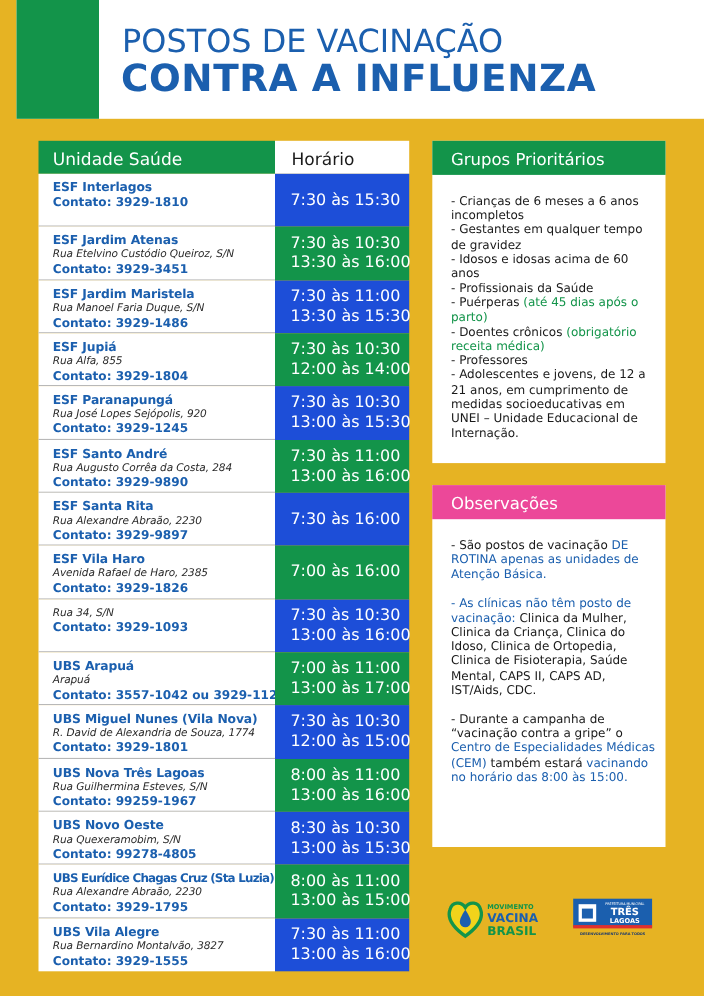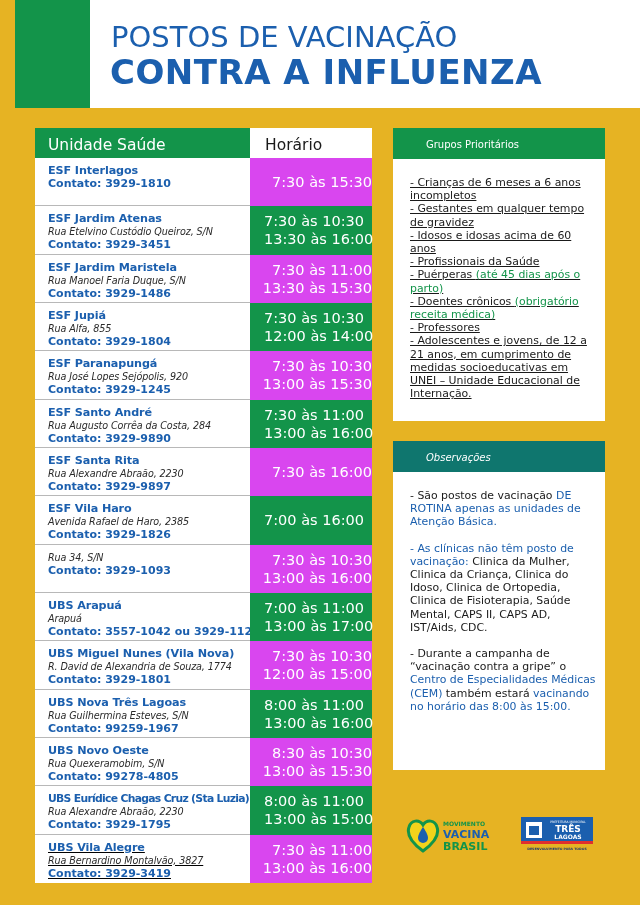--- a/index.html
+++ b/index.html
@@ -45,52 +45,52 @@
     width: 122px; background: #ffffff; color: #1a1a1a;
     font-size: 15.5px; padding-left: 15px; display: flex; align-items: center;
     padding-top: 4px;
   }
   .row { display: flex; height: 48.33px; }
   .cell-unit {
     width: 215px; background: #ffffff; padding: 6px 0 0 13px;
     border-bottom: 1.5px solid #b8b8b8;
     overflow: hidden;
   }
-  .row:last-child .cell-unit { border-bottom: none; text-decoration: underline; }
+  .row:last-child .cell-unit { border-bottom: none; }
   .u-name {
     font-size: 11.2px; font-weight: bold; color: #1b5fae; line-height: 13px;
     white-space: nowrap; letter-spacing: -0.1px;
   }
   .u-name.narrow { letter-spacing: -0.7px; font-size: 10.8px; }
   .u-addr {
     font-size: 9.6px; font-style: italic; color: #2a2a2a; line-height: 13px;
     white-space: nowrap; letter-spacing: -0.1px;
   }
   .u-contact {
     font-size: 11px; font-weight: bold; color: #1b5fae; line-height: 13px;
     white-space: nowrap;
   }
   .cell-hor {
     width: 122px; color: #ffffff; font-size: 14.5px; line-height: 18px;
     display: flex; flex-direction: column; justify-content: center;
     padding-left: 14px; white-space: nowrap;
   }
-  .cell-hor.blue { background: #d946ef; align-items: flex-end; }
+  .cell-hor.blue { background: #1d4ed8; }
   .cell-hor.green { background: #13944a; }
 
   
   .panel {
     position: absolute; left: 393px; width: 212px; background: #ffffff;
   }
   .panel-head {
-    height: 31px; color: #ffffff; font-size: 10px;
-    display: flex; align-items: center; padding-left: 33px; padding-top: 2px;
+    height: 31px; color: #ffffff; font-size: 15px;
+    display: flex; align-items: center; padding-left: 17px; padding-top: 2px;
   }
   .panel-head.green { background: #13944a; }
-  .panel-head.blue { background: #0f766e; font-style: italic; }
+  .panel-head.blue { background: #ec4899; }
   .panel-body {
     padding: 15px 8px 10px 17px; font-size: 10.9px; line-height: 13.2px;
     color: #1a1a1a;
   }
   .hl-green { color: #13944a; }
   .hl-blue { color: #1b5fae; }
   .p-item { display: block; }
   .para { display: block; margin-bottom: 13px; }
 
   
@@ -262,33 +262,33 @@
         </div>
         <div class="cell-hor green">
           <div>8:00 às 11:00</div>
           <div>13:00 às 15:00</div>
         </div>
       </div>
       <div class="row">
         <div class="cell-unit">
           <div class="u-name">UBS Vila Alegre</div>
           <div class="u-addr">Rua Bernardino Montalvão, 3827</div>
-          <div class="u-contact">Contato: 3929-3419</div>
+          <div class="u-contact">Contato: 3929-1555</div>
         </div>
         <div class="cell-hor blue">
           <div>7:30 às 11:00</div>
           <div>13:00 às 16:00</div>
         </div>
       </div>
     </div>
 </div>
 
 <div class="panel" style="top:128px; height:293px;">
   <div class="panel-head green">Grupos Prioritários</div>
-  <div class="panel-body" id="groups-body" style="padding-top:17px;text-decoration:underline;">
+  <div class="panel-body" id="groups-body" style="padding-top:17px;">
       <span class="p-item"><span>- Crianças de 6 meses a 6 anos incompletos</span></span>
       <span class="p-item"><span>- Gestantes em qualquer tempo de gravidez</span></span>
       <span class="p-item"><span>- Idosos e idosas acima de 60 anos</span></span>
       <span class="p-item"><span>- Profissionais da Saúde</span></span>
       <span class="p-item"><span>- Puérperas </span><span class="hl-green">(até 45 dias após o parto)</span></span>
       <span class="p-item"><span>- Doentes crônicos </span><span class="hl-green">(obrigatório receita médica)</span></span>
       <span class="p-item"><span>- Professores</span></span>
       <span class="p-item"><span>- Adolescentes e jovens, de 12 a 21 anos, em cumprimento de medidas socioeducativas em UNEI – Unidade Educacional de Internação.</span></span>
     </div>
 </div>

